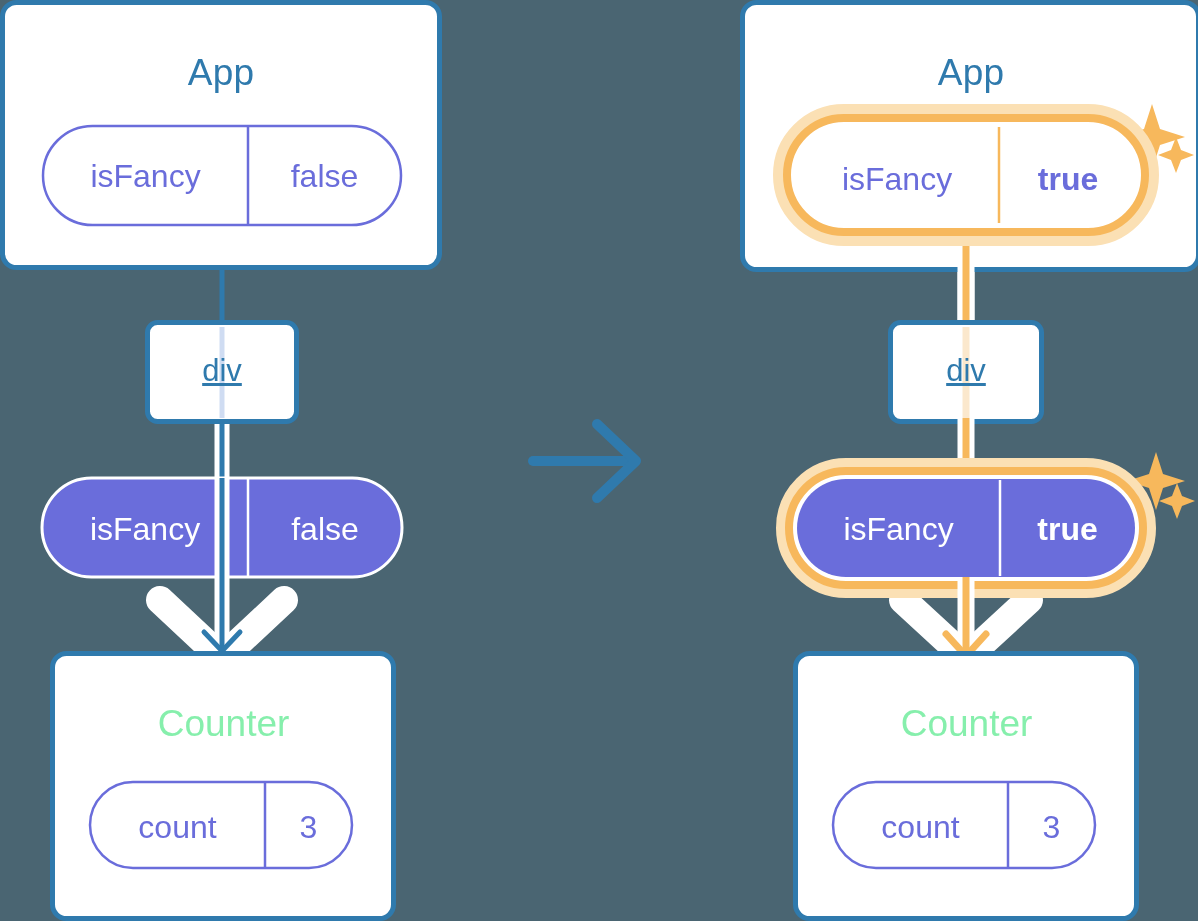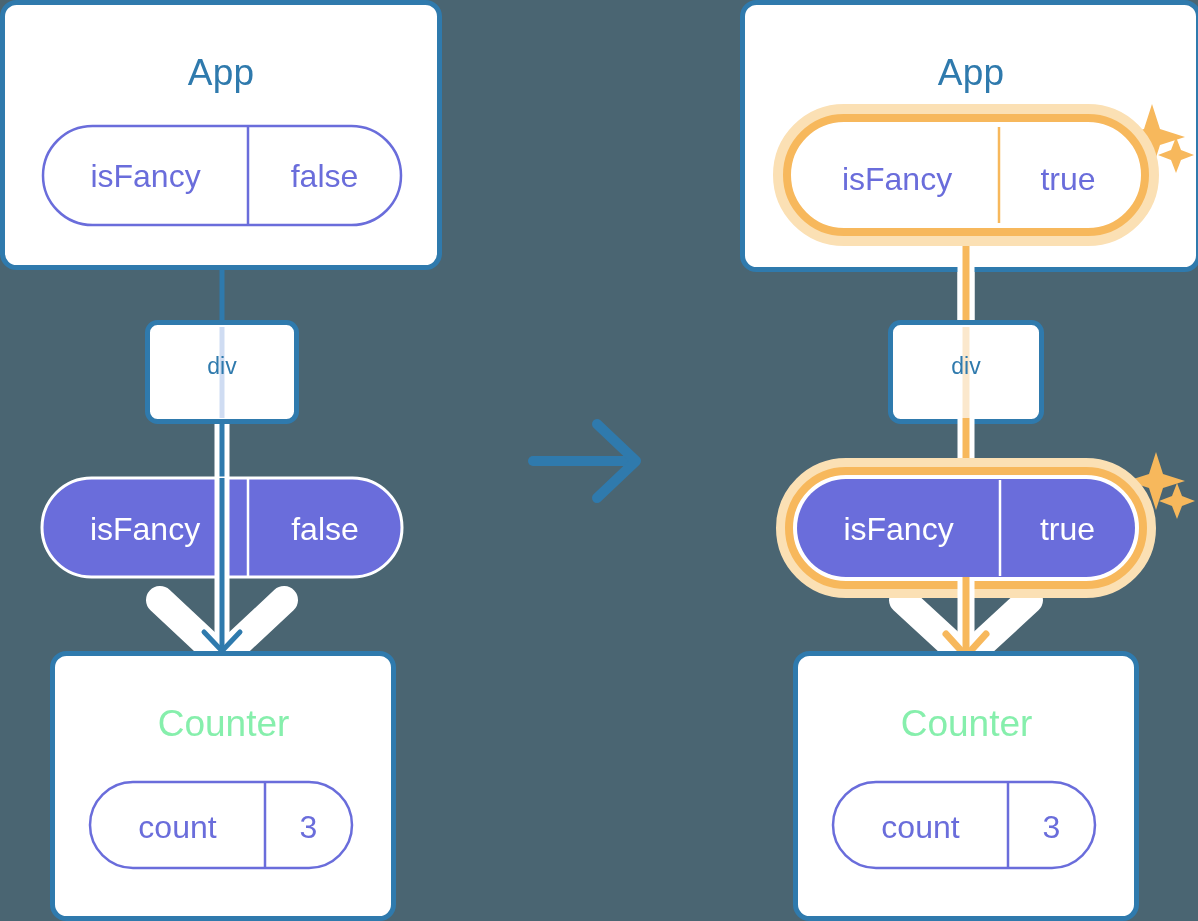--- a/index.html
+++ b/index.html
@@ -34,32 +34,33 @@
   .lbl-app {
     font-size: 37px;
     color: #2f7aad;
     letter-spacing: 0.2px;
   }
   .lbl-counter {
     font-size: 37px;
     color: #86efac;
   }
   .lbl-div {
-    font-size: 23px;
+    font-size: 31px;
     color: #2f7aad;
+    text-decoration: underline;
   }
   .pill-text-light {
     font-size: 32px;
     color: #6a6ddb;
   }
   .pill-text-white {
     font-size: 32px;
     color: #ffffff;
   }
-  .bold { font-weight: normal; }
+  .bold { font-weight: bold; }
 </style>
 </head>
 <body>
 
 <div id="stage">
 
   <svg class="layer" viewBox="0 0 1198 921">
     <defs>
       
     </defs>

